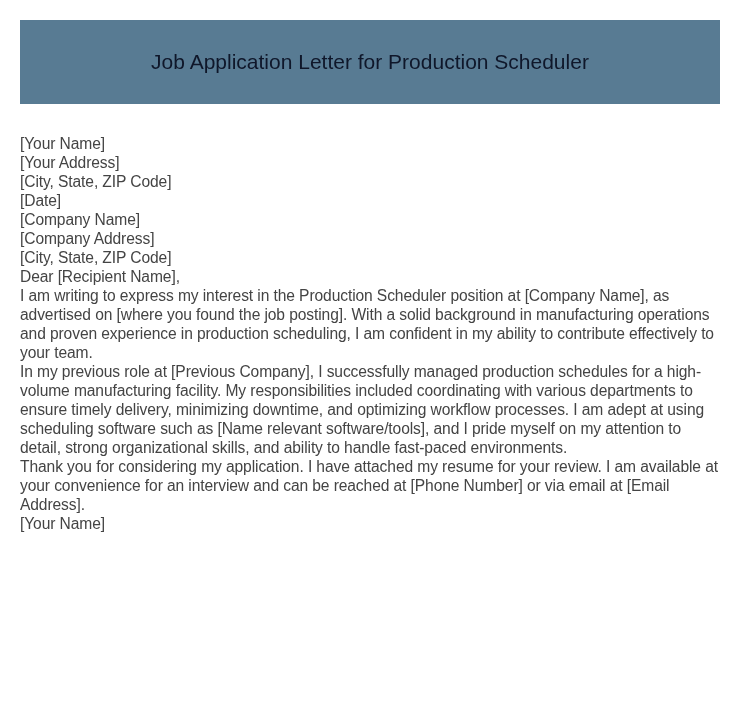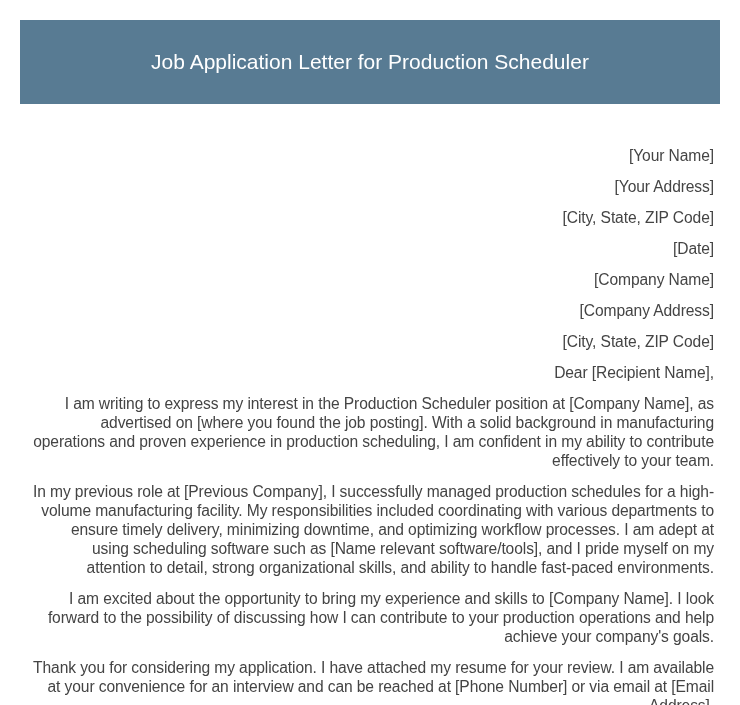--- a/index.html
+++ b/index.html
@@ -2,44 +2,43 @@
 <html><head>
 <meta charset="utf-8">
 <style>
   html, body { margin: 0; padding: 0; background: #ffffff; }
   body { width: 740px; height: 705px; position: relative; overflow: hidden; }
   .header {
     position: absolute; left: 20px; top: 20px; width: 700px; height: 84px;
     background: #587b93; display: flex; align-items: center; justify-content: center;
   }
   .header h1 {
-    margin: 4px; color: #ffffff; font-family: "Liberation Sans", sans-serif;
+    margin: 4px; color: #0f172a; font-family: "Liberation Sans", sans-serif;
     font-weight: normal; font-size: 21px; letter-spacing: 0px;
   }
   .letter {
     position: absolute; left: 20px; top: 134px; width: 706px;
     font-family: "Liberation Sans", sans-serif; font-size: 15.6px; line-height: 19px;
     color: #444444; letter-spacing: -0.1px;
   }
-  .letter p { margin: 12px; text-align: right; }
+  .letter p { margin: 0; }
 </style>
 </head>
 <body>
 
 <div class="header">
   <h1>Job Application Letter for Production Scheduler</h1>
 </div>
 
 <div class="letter">
   <p>[Your Name]</p>
   <p>[Your Address]</p>
   <p>[City, State, ZIP Code]</p>
   <p>[Date]</p>
   <p>[Company Name]</p>
   <p>[Company Address]</p>
   <p>[City, State, ZIP Code]</p>
   <p>Dear [Recipient Name],</p>
   <p>I am writing to express my interest in the Production Scheduler position at [Company Name], as advertised on [where you found the job posting]. With a solid background in manufacturing operations and proven experience in production scheduling, I am confident in my ability to contribute effectively to your team.</p>
   <p>In my previous role at [Previous Company], I successfully managed production schedules for a high-volume manufacturing facility. My responsibilities included coordinating with various departments to ensure timely delivery, minimizing downtime, and optimizing workflow processes. I am adept at using scheduling software such as [Name relevant software/tools], and I pride myself on my attention to detail, strong organizational skills, and ability to handle fast-paced environments.</p>
-  <p>I am excited about the opportunity to bring my experience and skills to [Company Name]. I look forward to the possibility of discussing how I can contribute to your production operations and help achieve your company's goals.</p>
   <p>Thank you for considering my application. I have attached my resume for your review. I am available at your convenience for an interview and can be reached at [Phone Number] or via email at [Email Address].</p>
   <p>[Your Name]</p>
 </div>
 
 </body></html>

